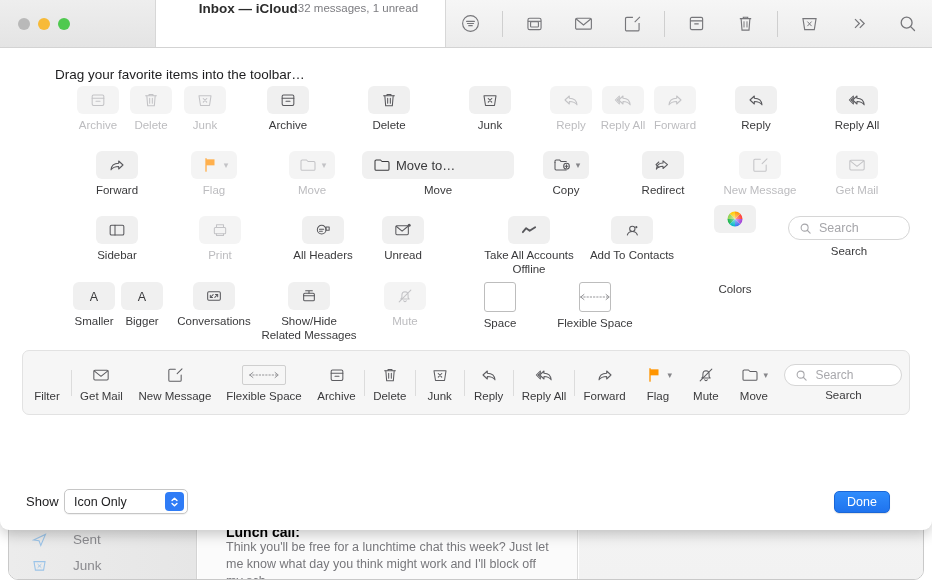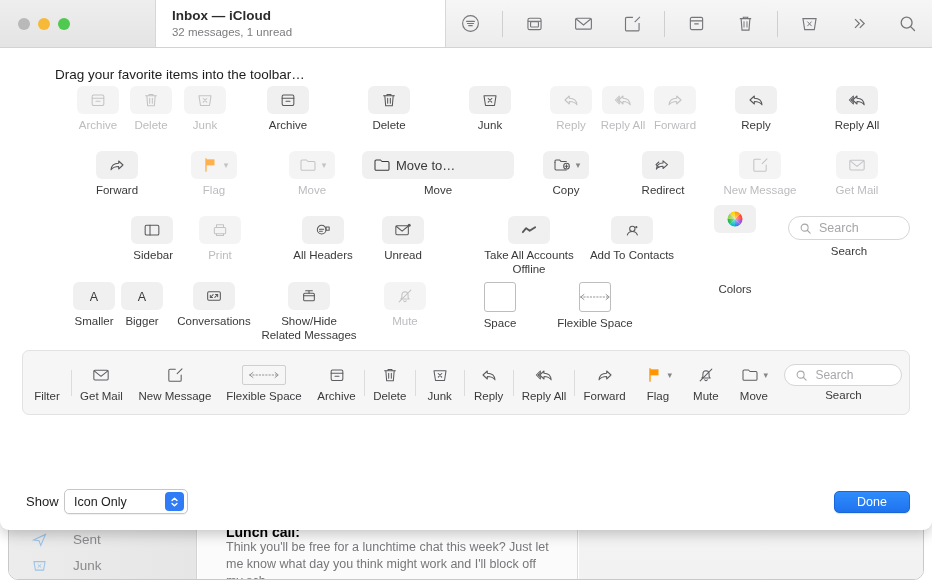--- a/index.html
+++ b/index.html
@@ -69,21 +69,21 @@
     background: linear-gradient(to bottom, #eeeeee, #e4e4e4);
     border-right: 1px solid #d7d7d7;
   }
   .dot { width: 12px; height: 12px; border-radius: 50%; }
   .dot.red { background: #b9b9b9; }
   .dot.yellow { background: #f7ba38; }
   .dot.green { background: #4fc94f; }
 
   .tb-title-area {
     width: 362px; padding-left: 16px;
-    display: flex; flex-direction: column; justify-content: center;
+    display: flex; justify-content: center;
     border-right: 1px solid #d7d7d7;
     background: #ffffff;
   }
   .tb-title { font-size: 13.5px; font-weight: bold; color: #2b2b2b; line-height: 17px; }
   .tb-sub { font-size: 11.5px; color: #7c7c80; line-height: 15px; margin-top: 1px; }
 
   .tb-icons { flex: 1; display: flex; align-items: center; }
   .tb-btn {
     width: 49px; height: 48px; display: flex; align-items: center; justify-content: center;
     color: #76767a;
@@ -175,21 +175,21 @@
     font-size: 12.5px; color: #1d1d1f; padding-left: 9px;
   }
   .popup-arrows {
     position: absolute; right: 3px; top: 2px; width: 19px; height: 19px;
     border-radius: 4px; background: #2f7cf6;
     display: flex; flex-direction: column; align-items: center; justify-content: center;
     color: #ffffff; line-height: 6px; font-size: 8px;
   }
   .done-btn {
     position: absolute; left: 834px; top: 491px;
-    width: 76px; height: 22px; border-radius: 5px;
+    width: 56px; height: 22px; border-radius: 5px;
     background: linear-gradient(to bottom, #2f8cfc, #1f73ee);
     border: 1px solid #1a66d6;
     color: #ffffff; font-size: 12.5px;
     display: flex; align-items: center; justify-content: center;
     box-shadow: 0 1px 1px rgba(0,0,0,0.12);
   }
 
   svg { display: block; }
 </style>
 </head>
@@ -511,21 +511,21 @@
             <div class="tile">
               <span>
                 <svg viewBox="0 0 24 24" width="20" height="20" fill="none" stroke="currentColor" stroke-width="1.25" stroke-linecap="round" stroke-linejoin="round">
                   <rect x="3.4" y="6.4" width="17.2" height="11.6" rx="1.4"></rect>
                   <path d="M3.8 7 12 13.6 20.2 7"></path>
                 </svg>
               </span>
             </div>
             <div class="lbl">Get Mail</div>
           </div>
-          <div class="pal-item" style="left: 95px; top: 130px; align-items: flex-end;">
+          <div class="pal-item" style="left: 95px; top: 130px;">
             <div class="tile">
               <span>
                 <svg viewBox="0 0 24 24" width="20" height="20" fill="none" stroke="currentColor" stroke-width="1.25" stroke-linecap="round" stroke-linejoin="round">
                   <rect x="3.8" y="6.2" width="16.4" height="11.8" rx="1.6"></rect>
                   <path d="M9.6 6.2v11.8"></path>
                 </svg>
               </span>
             </div>
             <div class="lbl">Sidebar</div>
           </div>

